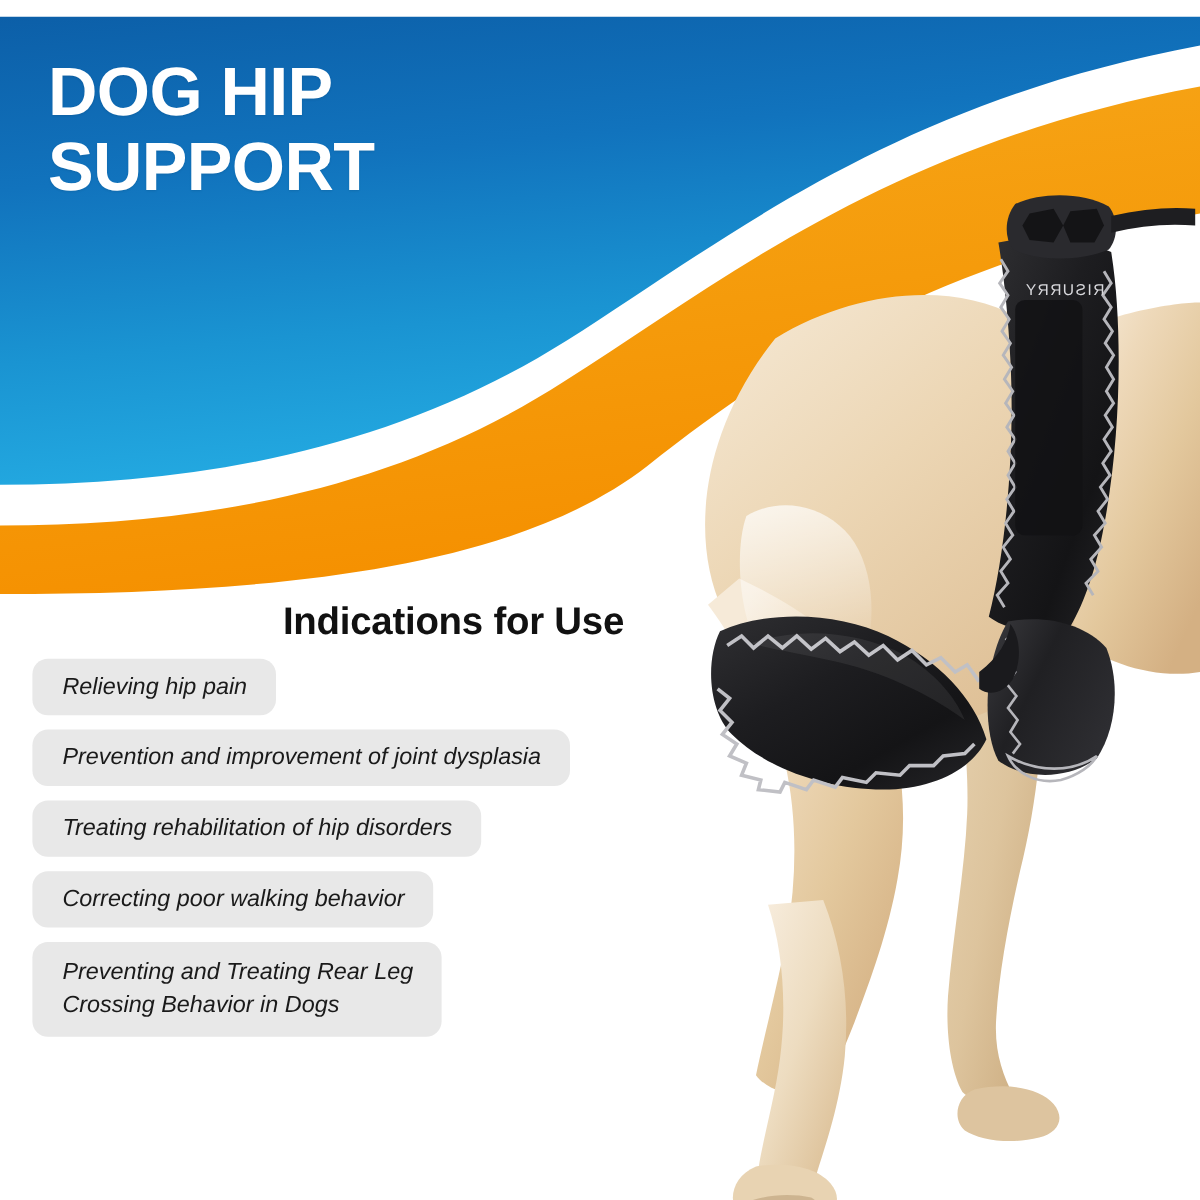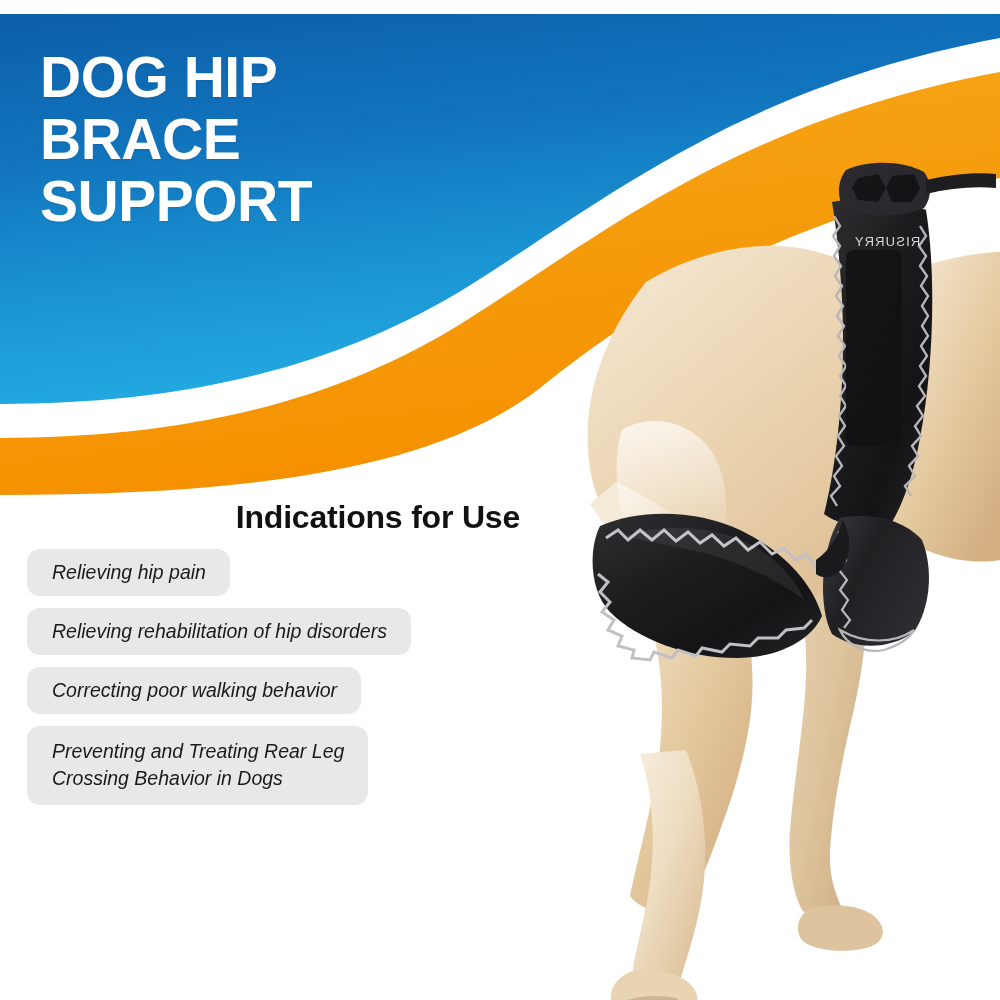--- a/index.html
+++ b/index.html
@@ -143,21 +143,20 @@
                C 790,214 650,300 540,388
                C 430,474 230,495 0,495 Z" fill="url(#orangeGrad)"></path>
 
       <path d="M 0,14 L 1000,14 L 1000,38
                C 742,86 602,202 472,284
                C 332,372 172,404 0,404 Z" fill="url(#blueGrad)"></path>
     </svg>
 
     <div id="headline">
       <span class="headline-line">DOG HIP</span>
-      <span class="headline-line">BRACE</span>
       <span class="headline-line">SUPPORT</span>
     </div>
   </div>
 
   <div id="dog-photo">
     <svg id="dog-svg" width="560" height="870" viewBox="0 0 560 870">
       <defs>
         <linearGradient id="furBody" x1="0.15" y1="0.1" x2="0.9" y2="0.9">
           <stop offset="0%" stop-color="#f6ead8"></stop>
           <stop offset="28%" stop-color="#eed9ba"></stop>
@@ -330,20 +329,21 @@
                  C 410,400 412,420 404,436
                  C 396,448 384,450 376,444 Z" fill="#1a1a1d"></path>
       </g>
     </svg>
   </div>
 
   <div id="indications">
     <h2 id="indications-heading">Indications for Use</h2>
     <ul id="indications-list">
       <li class="indication-item">Relieving hip pain</li>
-      <li class="indication-item">Relieving rehabilitation of hip disorders</li>
+      <li class="indication-item">Prevention and improvement of joint dysplasia</li>
+      <li class="indication-item">Treating rehabilitation of hip disorders</li>
       <li class="indication-item">Correcting poor walking behavior</li>
       <li class="indication-item two-line">Preventing and Treating Rear Leg
 Crossing Behavior in Dogs</li>
     </ul>
   </div>
 
 </div>
 
 </body></html>

